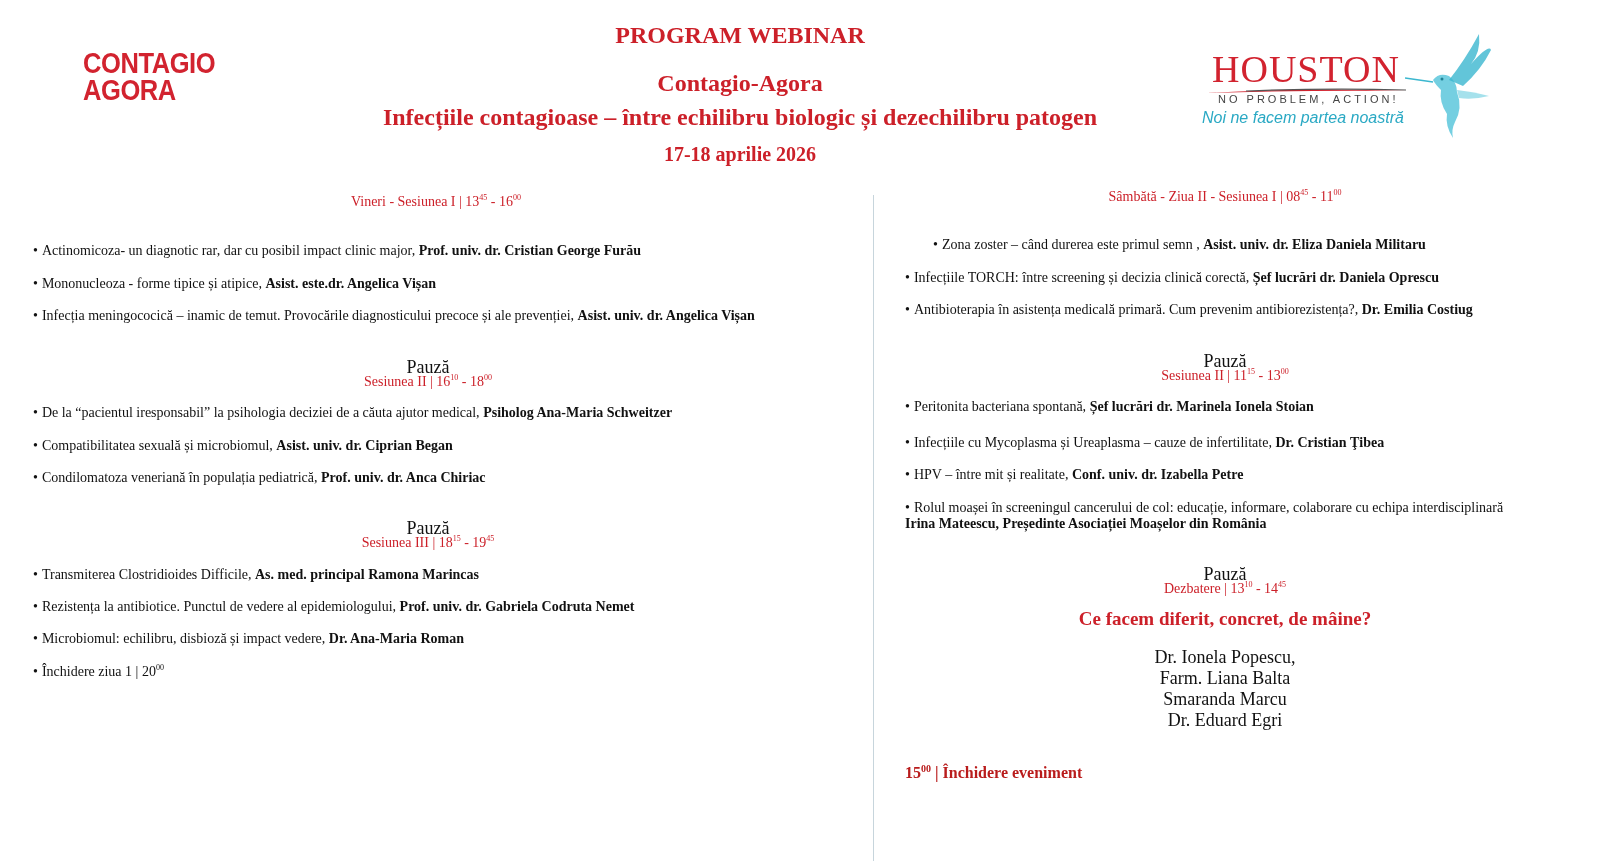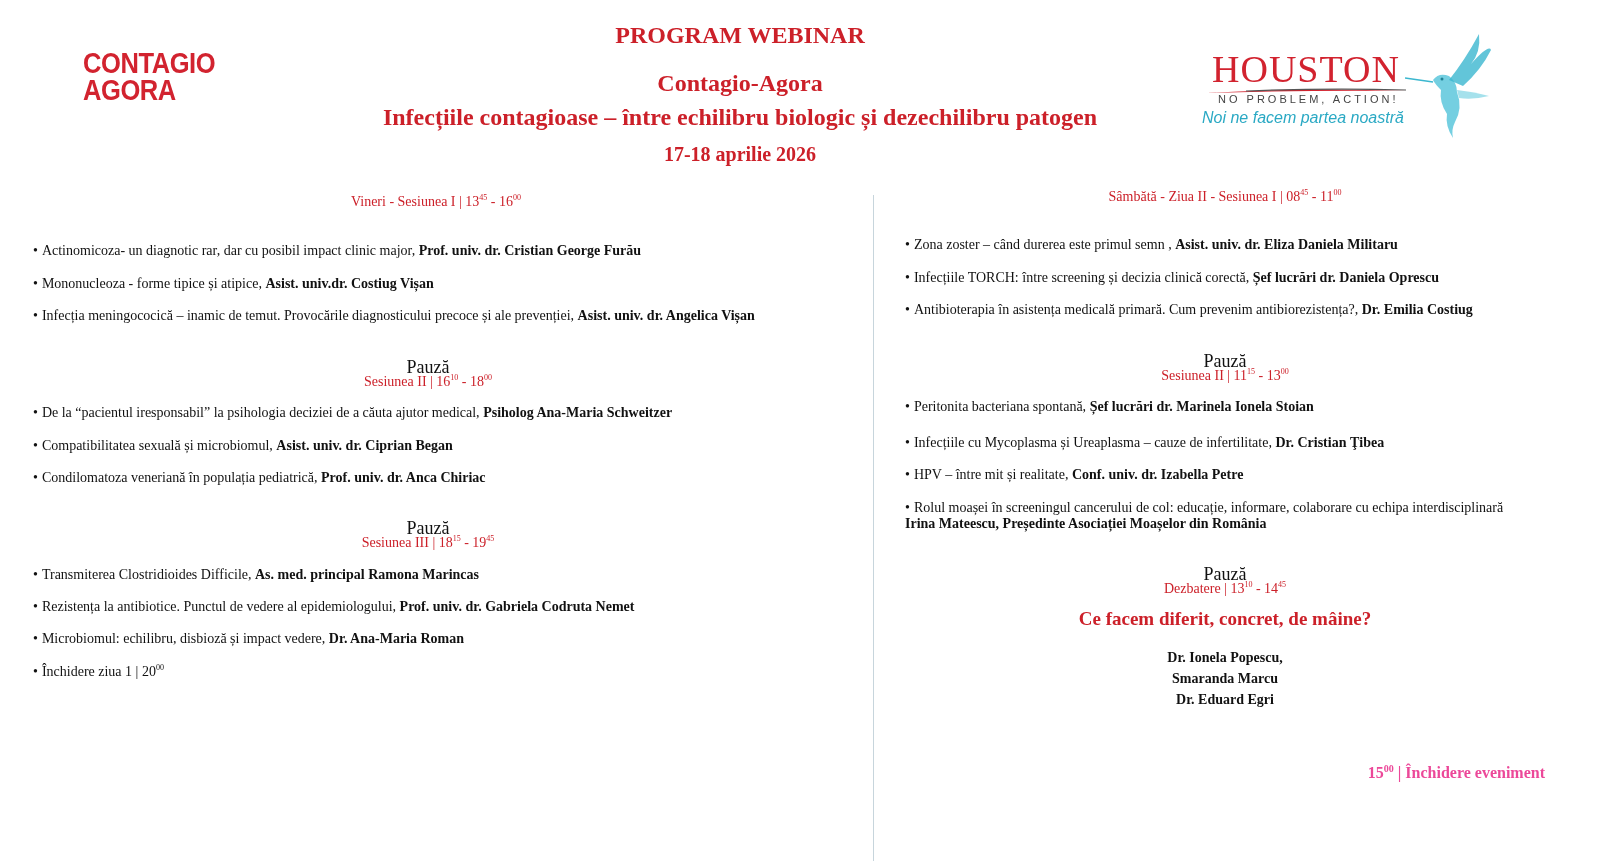--- a/index.html
+++ b/index.html
@@ -36,22 +36,22 @@
   .sess-head { position: absolute; text-align: center; color: #cc2029; font-size: 14px; white-space: nowrap; }
   .sess-head sup { font-size: 8px; vertical-align: 6px; }
   .pause { position: absolute; text-align: center; color: #111; font-size: 18px; }
 
   .item { position: absolute; left: 0; font-size: 14px; white-space: nowrap; color: #111; }
   .item .bullet { margin-right: 4px; }
   .item b { font-weight: 700; }
   .item sup { font-size: 8px; vertical-align: 6px; }
 
   .debate-q { position: absolute; text-align: center; color: #cc2029; font-weight: 700; font-size: 19px; white-space: nowrap; }
-  .panel { position: absolute; text-align: center; font-weight: 700; font-size: 14px; line-height: 21px; }
-  .closing { position: absolute; text-align: right; color: #ec4899; font-weight: 700; font-size: 16px; white-space: nowrap; }
+  .panel { position: absolute; text-align: center; font-weight: 400; font-size: 18px; line-height: 21px; }
+  .closing { position: absolute; text-align: left; color: #b91c1c; font-weight: 700; font-size: 16px; white-space: nowrap; }
   .closing sup { font-size: 10px; vertical-align: 6px; }
 </style>
 </head>
 <body>
 
 <div class="logo-contagio">
   <span>CONTAGIO</span>
   <span>AGORA</span>
 </div>
 
@@ -80,21 +80,21 @@
 </div>
 
 <div class="divider"></div>
 
 <div class="col col-left">
   <div class="sess-head" style="left:8px; width:790px; top:193px;">
     <span>Vineri - Sesiunea I | 13</span><sup>45</sup><span> - 16</span><sup>00</sup>
   </div>
 
   <div class="item" style="top:243px;"><span class="bullet">•</span><span>Actinomicoza- un diagnotic rar, dar cu posibil impact clinic major, </span><b>Prof. univ. dr. Cristian George Furău</b></div>
-  <div class="item" style="top:276px;"><span class="bullet">•</span><span>Mononucleoza - forme tipice și atipice, </span><b>Asist. univ.dr. Costiug Vișan</b></div>
+  <div class="item" style="top:276px;"><span class="bullet">•</span><span>Mononucleoza - forme tipice și atipice, </span><b>Asist. este.dr. Angelica Vișan</b></div>
   <div class="item" style="top:308px;"><span class="bullet">•</span><span>Infecția meningococică – inamic de temut. Provocările diagnosticului precoce și ale prevenției, </span><b>Asist. univ. dr. Angelica Vișan</b></div>
 
   <div class="pause" style="left:0; width:790px; top:357px;">Pauză</div>
   <div class="sess-head" style="left:0; width:790px; top:373px;">
     <span>Sesiunea II | 16</span><sup>10</sup><span> - 18</span><sup>00</sup>
   </div>
 
   <div class="item" style="top:405px;"><span class="bullet">•</span><span>De la “pacientul iresponsabil” la psihologia deciziei de a căuta ajutor medical, </span><b>Psiholog Ana-Maria Schweitzer</b></div>
   <div class="item" style="top:438px;"><span class="bullet">•</span><span>Compatibilitatea sexuală și microbiomul, </span><b>Asist. univ. dr. Ciprian Began</b></div>
   <div class="item" style="top:470px;"><span class="bullet">•</span><span>Condilomatoza veneriană în populația pediatrică, </span><b>Prof. univ. dr. Anca Chiriac</b></div>
@@ -108,21 +108,21 @@
   <div class="item" style="top:599px;"><span class="bullet">•</span><span>Rezistența la antibiotice. Punctul de vedere al epidemiologului, </span><b>Prof. univ. dr. Gabriela Codruta Nemet</b></div>
   <div class="item" style="top:631px;"><span class="bullet">•</span><span>Microbiomul: echilibru, disbioză și impact vedere, </span><b>Dr. Ana-Maria Roman</b></div>
   <div class="item" style="top:663px;"><span class="bullet">•</span><span>Închidere ziua 1 | 20</span><sup>00</sup></div>
 </div>
 
 <div class="col col-right">
   <div class="sess-head" style="left:0; width:640px; top:188px;">
     <span>Sâmbătă - Ziua II - Sesiunea I | 08</span><sup>45</sup><span> - 11</span><sup>00</sup>
   </div>
 
-  <div class="item" style="top:237px;"><span class="bullet">•</span><span>Zona zoster – când durerea este primul semn ,  </span><b>Asist. univ. dr. Eliza Daniela Militaru</b></div>
+  <div class="item" style="top:237px;margin-left:28px;"><span class="bullet">•</span><span>Zona zoster – când durerea este primul semn ,  </span><b>Asist. univ. dr. Eliza Daniela Militaru</b></div>
   <div class="item" style="top:270px;"><span class="bullet">•</span><span>Infecțiile TORCH: între screening și decizia clinică corectă,  </span><b>Șef lucrări dr. Daniela Oprescu</b></div>
   <div class="item" style="top:302px;"><span class="bullet">•</span><span>Antibioterapia în asistența medicală primară. Cum prevenim antibiorezistența?, </span><b>Dr. Emilia Costiug</b></div>
 
   <div class="pause" style="left:0; width:640px; top:351px;">Pauză</div>
   <div class="sess-head" style="left:0; width:640px; top:367px;">
     <span>Sesiunea II | 11</span><sup>15</sup><span> - 13</span><sup>00</sup>
   </div>
 
   <div class="item" style="top:399px;"><span class="bullet">•</span><span>Peritonita bacteriana spontană, </span><b>Șef lucrări dr. Marinela Ionela Stoian</b></div>
   <div class="item" style="top:435px;"><span class="bullet">•</span><span>Infecțiile cu Mycoplasma și Ureaplasma – cauze de infertilitate, </span><b>Dr. Cristian Ţibea</b></div>
@@ -132,20 +132,21 @@
 
   <div class="pause" style="left:0; width:640px; top:564px;">Pauză</div>
   <div class="sess-head" style="left:0; width:640px; top:580px;">
     <span>Dezbatere  | 13</span><sup>10</sup><span> - 14</span><sup>45</sup>
   </div>
 
   <div class="debate-q" style="left:0; width:640px; top:608px;">Ce facem diferit, concret, de mâine?</div>
 
   <div class="panel" style="left:0; width:640px; top:647px;">
     <div>Dr. Ionela Popescu,</div>
+    <div>Farm. Liana Balta</div>
     <div>Smaranda Marcu</div>
     <div>Dr. Eduard Egri</div>
   </div>
 
   <div class="closing" style="left:0; width:640px; top:763px;">
     <span>15</span><sup>00</sup><span> | Închidere eveniment</span>
   </div>
 </div>
 
 </body></html>

